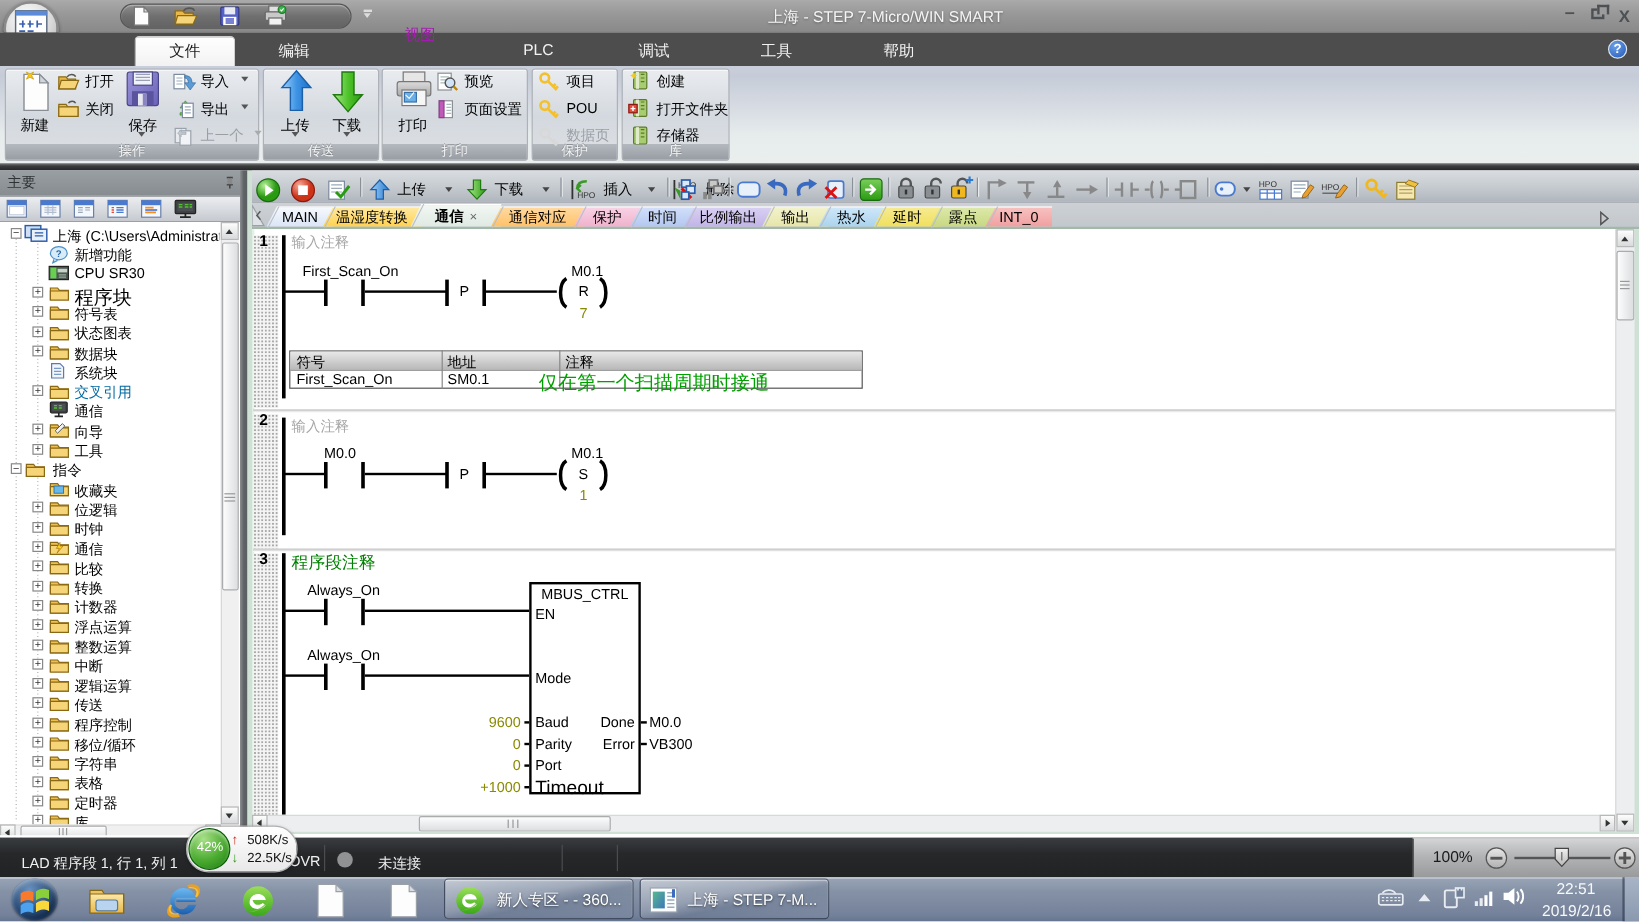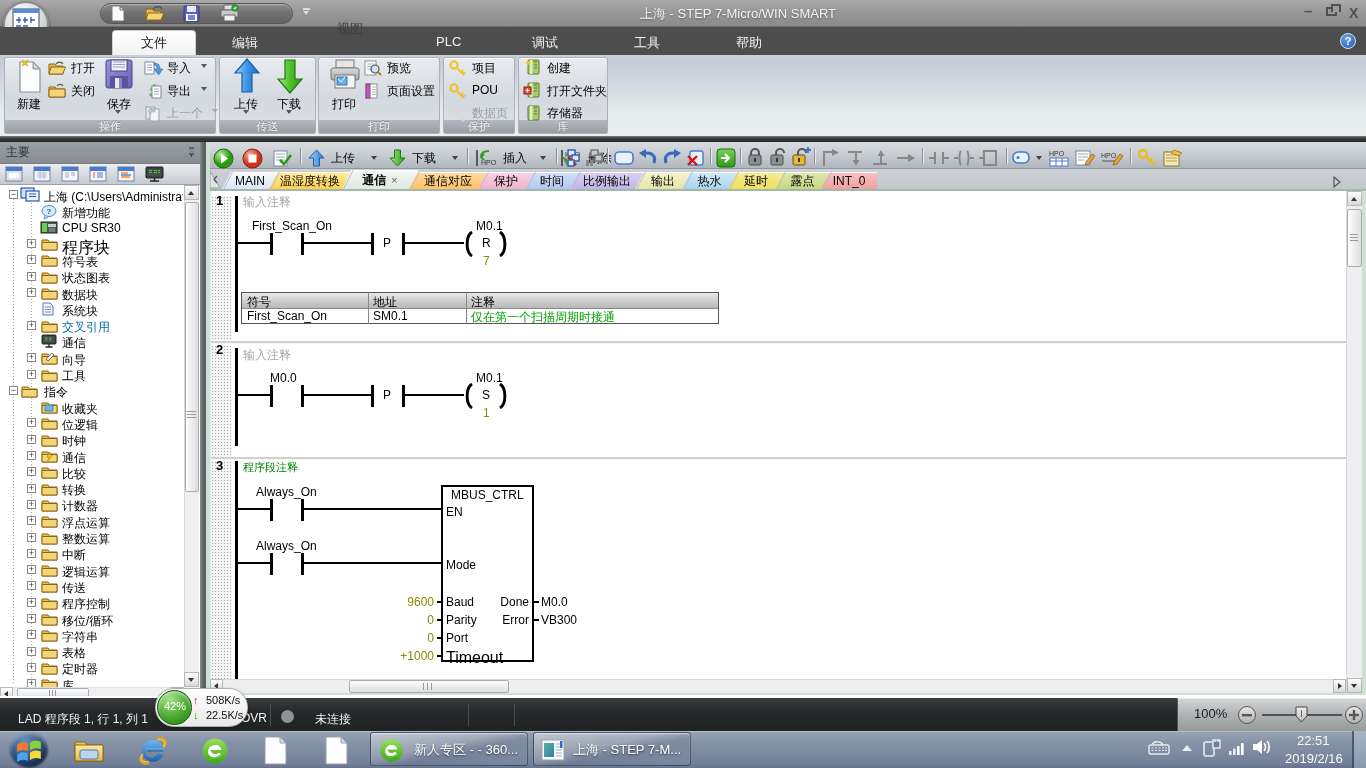--- a/index.html
+++ b/index.html
@@ -41,21 +41,21 @@
 <rect x="1" y="1" width="26" height="26" fill="#fdfdfe" stroke="#5a6a80" stroke-width="1.2"></rect>
 <rect x="1" y="1" width="26" height="4" fill="#5a8ad8"></rect>
 <path d="M4 12h5M4 18h5M11 12h5M11 18h5M7 9v6M13 9v6M19 9v6M19 12h4" stroke="#3a5fb0" stroke-width="1.4" fill="none"></path>
 <rect x="14" y="22" width="13" height="8" fill="#d8d8d8" stroke="#555"></rect>
     <rect x="16" y="24" width="9" height="3" fill="#3fae49"></rect>
   </svg>
 <div style="position:absolute;left:0px;top:27px;width:1366px;height:28px;background:#4d4d4d"></div>
 <div style="position:absolute;left:112px;top:30px;width:84px;height:25px;background:linear-gradient(#ffffff,#f2f2f2);border-radius:4px 4px 0 0;border:1px solid #d0d0d0;border-bottom:none"></div>
 <div class="t" style="left:141px;top:34px;font-size:13px;color:#1a1a1a">文件</div>
 <div class="t" style="left:232px;top:34px;font-size:13px;color:#f2f2f2">编辑</div>
-<div class="t" style="left:337px;top:20px;font-size:13px;color:#404040">视图</div>
+<div class="t" style="left:337px;top:20px;font-size:13px;color:#a21caf">视图</div>
 <div class="t" style="left:436px;top:34px;font-size:13px;color:#f2f2f2">PLC</div>
 <div class="t" style="left:532px;top:34px;font-size:13px;color:#f2f2f2">调试</div>
 <div class="t" style="left:634px;top:34px;font-size:13px;color:#f2f2f2">工具</div>
 <div class="t" style="left:736px;top:34px;font-size:13px;color:#f2f2f2">帮助</div>
 <div style="position:absolute;left:1340px;top:33px;width:16px;height:16px;background:radial-gradient(circle at 35% 30%,#6aa0e8,#2458b8);border:1px solid #dde6f2;border-radius:50%;color:#fff;font-size:11px;font-weight:bold;text-align:center;line-height:15px">?</div>
 <div style="position:absolute;left:0px;top:55px;width:1366px;height:81px;background:linear-gradient(#c9cedb,#c6ccd7 10%,#d8dde4 45%,#e6ebec 70%,#eaefee)"></div>
 <div style="position:absolute;left:4px;top:57px;width:212px;height:77px;background:linear-gradient(#e9ecef,#d4d9df 52%,#d9dde2 80%,#e3e6ea);border:1px solid #aeb2b8;border-radius:3px;box-shadow:inset 0 1px 0 rgba(255,255,255,.8)"></div>
 <div style="position:absolute;left:4px;top:120px;width:212px;height:14px;background:linear-gradient(#b4b9bf,#989ca3);border:1px solid #aeb2b8;border-top:none;border-radius:0 0 3px 3px;color:#f6f6f6;font-size:11px;text-align:center;line-height:13px;text-shadow:0 -1px 0 rgba(60,60,60,.4)">操作</div>
 <div style="position:absolute;left:219px;top:57px;width:97px;height:77px;background:linear-gradient(#e9ecef,#d4d9df 52%,#d9dde2 80%,#e3e6ea);border:1px solid #aeb2b8;border-radius:3px;box-shadow:inset 0 1px 0 rgba(255,255,255,.8)"></div>
 <div style="position:absolute;left:219px;top:120px;width:97px;height:14px;background:linear-gradient(#b4b9bf,#989ca3);border:1px solid #aeb2b8;border-top:none;border-radius:0 0 3px 3px;color:#f6f6f6;font-size:11px;text-align:center;line-height:13px;text-shadow:0 -1px 0 rgba(60,60,60,.4)">传送</div>
@@ -716,39 +716,39 @@
 <div style="position:absolute;left:241px;top:292px;width:478px;height:32px;background:#fff;border:1.5px solid #555"></div>
 <div style="position:absolute;left:242px;top:293px;width:476px;height:15px;background:linear-gradient(#e8e8e8,#b8b8b8)"></div>
 <div style="position:absolute;left:368px;top:292px;width:1px;height:32px;background:#888"></div>
 <div style="position:absolute;left:466px;top:292px;width:1px;height:32px;background:#888"></div>
 <div style="position:absolute;left:242px;top:307.5px;width:476px;height:1px;background:#888"></div>
 <div class="t" style="left:247px;top:294px;font-size:12px">符号</div>
 <div class="t" style="left:373px;top:294px;font-size:12px">地址</div>
 <div class="t" style="left:471px;top:294px;font-size:12px">注释</div>
 <div class="t" style="left:247px;top:309px;font-size:12px">First_Scan_On</div>
 <div class="t" style="left:373px;top:309px;font-size:12px">SM0.1</div>
-<div class="t" style="left:471px;top:309px;font-size:12px;color:#00a000">仅在第一个扫描周期时接通</div>
+<div class="t" style="left:449px;top:309px;font-size:16px;color:#00a000">仅在第一个扫描周期时接通</div>
 <div class="t" style="left:243px;top:347px;font-size:12px;color:#a6a6a6">输入注释</div>
 <div class="t" style="left:270px;top:371px;font-size:12px">M0.0</div>
 <div style="position:absolute;left:237px;top:394px;width:34px;height:2px;background:#000"></div>
 <div style="position:absolute;left:270px;top:385px;width:3px;height:22px;background:#000"></div>
 <div style="position:absolute;left:301px;top:385px;width:3px;height:22px;background:#000"></div>
 <div style="position:absolute;left:304px;top:394px;width:68px;height:2px;background:#000"></div>
 <div style="position:absolute;left:371px;top:385px;width:3px;height:22px;background:#000"></div>
 <div style="position:absolute;left:402px;top:385px;width:3px;height:22px;background:#000"></div>
 <div class="t" style="left:383px;top:388px;font-size:12px">P</div>
 <div style="position:absolute;left:405px;top:394px;width:59px;height:2px;background:#000"></div>
 <svg style="left:462px;top:383px" width="44" height="26" viewBox="0 0 44 26">
 <path d="M10 1C3.5 5 3.5 21 10 25" fill="none" stroke="#000" stroke-width="2.9"></path>
 <path d="M38 1c6.5 4 6.5 20 0 24" fill="none" stroke="#000" stroke-width="2.9"></path>
   </svg>
 <div class="t" style="left:482px;top:388px;font-size:12px;">S</div>
 <div class="t" style="left:476px;top:371px;font-size:12px">M0.1</div>
 <div class="t" style="left:483px;top:406px;font-size:12px;color:#8a8a00">1</div>
-<div class="t" style="left:243px;top:460px;font-size:11px;color:#008000">程序段注释</div>
+<div class="t" style="left:243px;top:460px;font-size:14px;color:#008000">程序段注释</div>
 <div class="t" style="left:256px;top:485px;font-size:12px">Always_On</div>
 <div style="position:absolute;left:237px;top:508px;width:34px;height:2px;background:#000"></div>
 <div style="position:absolute;left:270px;top:499px;width:3px;height:22px;background:#000"></div>
 <div style="position:absolute;left:301px;top:499px;width:3px;height:22px;background:#000"></div>
 <div style="position:absolute;left:304px;top:508px;width:137px;height:2px;background:#000"></div>
 <div class="t" style="left:256px;top:539px;font-size:12px">Always_On</div>
 <div style="position:absolute;left:237px;top:562px;width:34px;height:2px;background:#000"></div>
 <div style="position:absolute;left:270px;top:553px;width:3px;height:22px;background:#000"></div>
 <div style="position:absolute;left:301px;top:553px;width:3px;height:22px;background:#000"></div>
 <div style="position:absolute;left:304px;top:562px;width:137px;height:2px;background:#000"></div>

